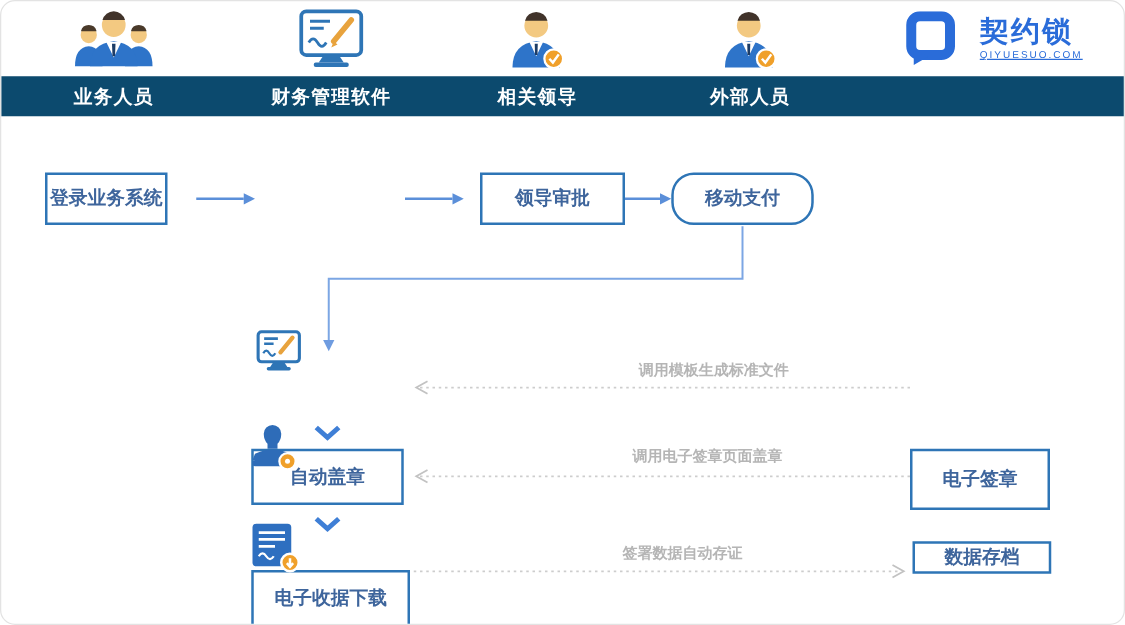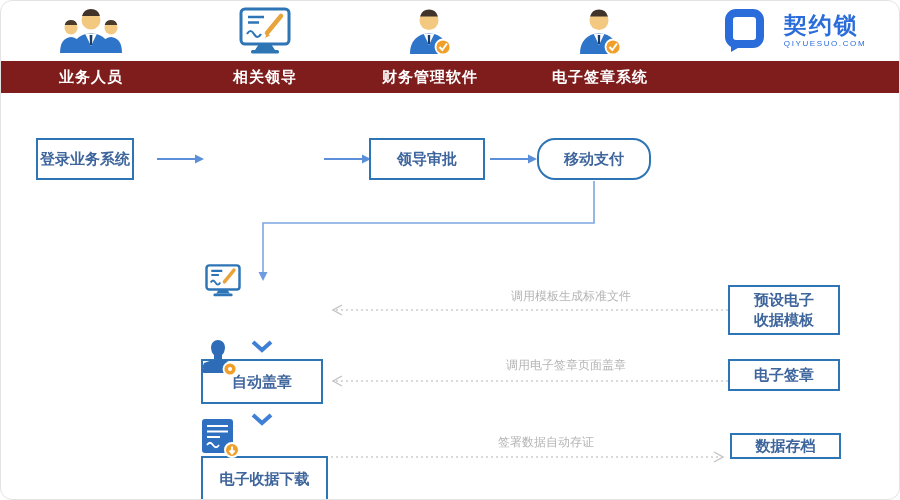--- a/index.html
+++ b/index.html
@@ -1,45 +1,45 @@
 <!DOCTYPE html>
 <html><head>
 <meta charset="utf-8">
 <style>
   html,body{margin:0;padding:0;background:#fff;font-family:"Liberation Sans",sans-serif;}
   .frame{position:relative;width:898px;height:498px;border:1px solid #e3e3e3;border-radius:12px;background:#fff;overflow:hidden;}
   
   .lane-icons{position:absolute;left:0;top:0;width:900px;height:60px;display:grid;grid-template-columns:180px 168px 162px 178px 212px;}
   .lane-icons .cell{display:flex;align-items:center;justify-content:center;}
-  .lane-band{position:absolute;left:0;top:60px;width:900px;height:32px;background:#7f1d1d;display:grid;grid-template-columns:180px 168px 162px 178px 212px;}
+  .lane-band{position:absolute;left:0;top:60px;width:900px;height:32px;background:#0c4a6e;display:grid;grid-template-columns:180px 168px 162px 178px 212px;}
   .lane-band .cell{display:flex;align-items:center;justify-content:center;color:#fff;font-size:15px;font-weight:bold;letter-spacing:1px;}
   
   .brand{display:flex;align-items:center;gap:18px;}
   .brand-text{display:flex;flex-direction:column;line-height:1;}
   .brand-name{color:#2a6cd9;font-size:23px;font-weight:bold;letter-spacing:2px;}
-  .brand-domain{color:#2a6cd9;font-size:8px;letter-spacing:1.6px;margin-top:3px;}
+  .brand-domain{color:#2a6cd9;font-size:8px;letter-spacing:1.6px;margin-top:3px;text-decoration:underline;}
   
   .node{position:absolute;background:#fff;border:2px solid #2e75b6;color:#3e659c;display:flex;align-items:center;justify-content:center;text-align:center;font-weight:600;font-size:15px;line-height:20px;white-space:pre-line;box-sizing:border-box;z-index:2;}
   #node-login{left:35px;top:137px;width:98px;height:42px;}
   #node-initiate{left:203px;top:132px;width:117px;height:51px;}
-  #node-approve{left:368px;top:137px;width:116px;height:42px;}
+  #node-approve{left:383px;top:137px;width:116px;height:42px;}
   #node-pay{left:536px;top:137px;width:114px;height:42px;border-radius:18px;}
   #node-generate{left:200px;top:285px;width:122px;height:46px;}
   #node-stamp{left:200px;top:358px;width:122px;height:45px;text-align:center;}
   #node-download{left:200px;top:435px;width:127px;height:46px;margin-top:20px;}
   #node-template{left:727px;top:284px;width:112px;height:50px;}
-  #node-esign{left:727px;top:358px;width:112px;height:32px;}
+  #node-esign{left:727px;top:358px;width:112px;height:49px;}
   #node-archive{left:729px;top:432px;width:111px;height:26px;}
   
   .mini-icon{position:absolute;z-index:3;}
   #mini-monitor{left:201px;top:263px;}
   #mini-stamp{left:197px;top:336px;}
   #mini-doc{left:197px;top:416px;}
   
-  .note{position:absolute;width:220px;text-align:center;color:#b5b5b5;font-size:12px;z-index:1;}
+  .note{position:absolute;width:220px;text-align:center;color:#b5b5b5;font-size:12px;z-index:1;font-weight:bold;}
   #note-generate{left:460px;top:287px;}
   #note-stamp{left:455px;top:356px;}
   #note-archive{left:435px;top:433px;}
   
   .connectors{position:absolute;left:0;top:0;z-index:1;}
 </style>
 </head>
 <body>
 
 <div class="frame">
@@ -103,23 +103,23 @@
         <div class="brand-text">
           <span class="brand-name">契约锁</span>
           <span class="brand-domain">QIYUESUO.COM</span>
         </div>
       </div>
     </div>
   </div>
 
   <div class="lane-band">
     <div class="cell">业务人员</div>
+    <div class="cell">财务管理软件</div>
     <div class="cell">相关领导</div>
-    <div class="cell">财务管理软件</div>
-    <div class="cell">电子签章系统</div>
+    <div class="cell">外部人员</div>
   </div>
 
   <svg class="connectors" width="900" height="500">
 
     <g>
       <line x1="156" y1="158" x2="194" y2="158" stroke="#5b8fd9" stroke-width="2"></line>
       <polygon points="194,153.5 203,158 194,162.5" fill="#5b8fd9"></polygon>
     </g>
     <g>
       <line x1="323" y1="158" x2="361" y2="158" stroke="#5b8fd9" stroke-width="2"></line>
@@ -154,22 +154,20 @@
       <line x1="330" y1="456" x2="720" y2="456" stroke="#cdcdcd" stroke-width="1.4" stroke-dasharray="2 3"></line>
       <polyline points="713,451 722,456 713,461" fill="none" stroke="#c2c2c2" stroke-width="1.4"></polyline>
     </g>
   </svg>
 
   <div class="node" id="node-login">登录业务系统</div>
   <div class="node" id="node-approve">领导审批</div>
   <div class="node" id="node-pay">移动支付</div>
   <div class="node" id="node-stamp">自动盖章</div>
   <div class="node" id="node-download">电子收据下载</div>
-  <div class="node" id="node-template">预设电子
-收据模板</div>
   <div class="node" id="node-esign">电子签章</div>
   <div class="node" id="node-archive">数据存档</div>
 
   <svg class="mini-icon" id="mini-monitor" width="42" height="33" viewBox="0 0 58 48">
     <rect x="5" y="2" width="48" height="35" rx="4" fill="#fff" stroke="#2e75b6" stroke-width="3.6"></rect>
     <line x1="12" y1="10" x2="28" y2="10" stroke="#2e75b6" stroke-width="3"></line>
     <line x1="12" y1="16" x2="23" y2="16" stroke="#2e75b6" stroke-width="3"></line>
     <path d="M11,27 q3.5,-6 7,0 q3.5,6 7,0" fill="none" stroke="#2e75b6" stroke-width="2.6"></path>
     <line x1="31" y1="26" x2="45" y2="9" stroke="#e8a33d" stroke-width="5" stroke-linecap="round"></line>
     <polygon points="23,37 35,37 39,43 19,43" fill="#2e75b6"></polygon>

